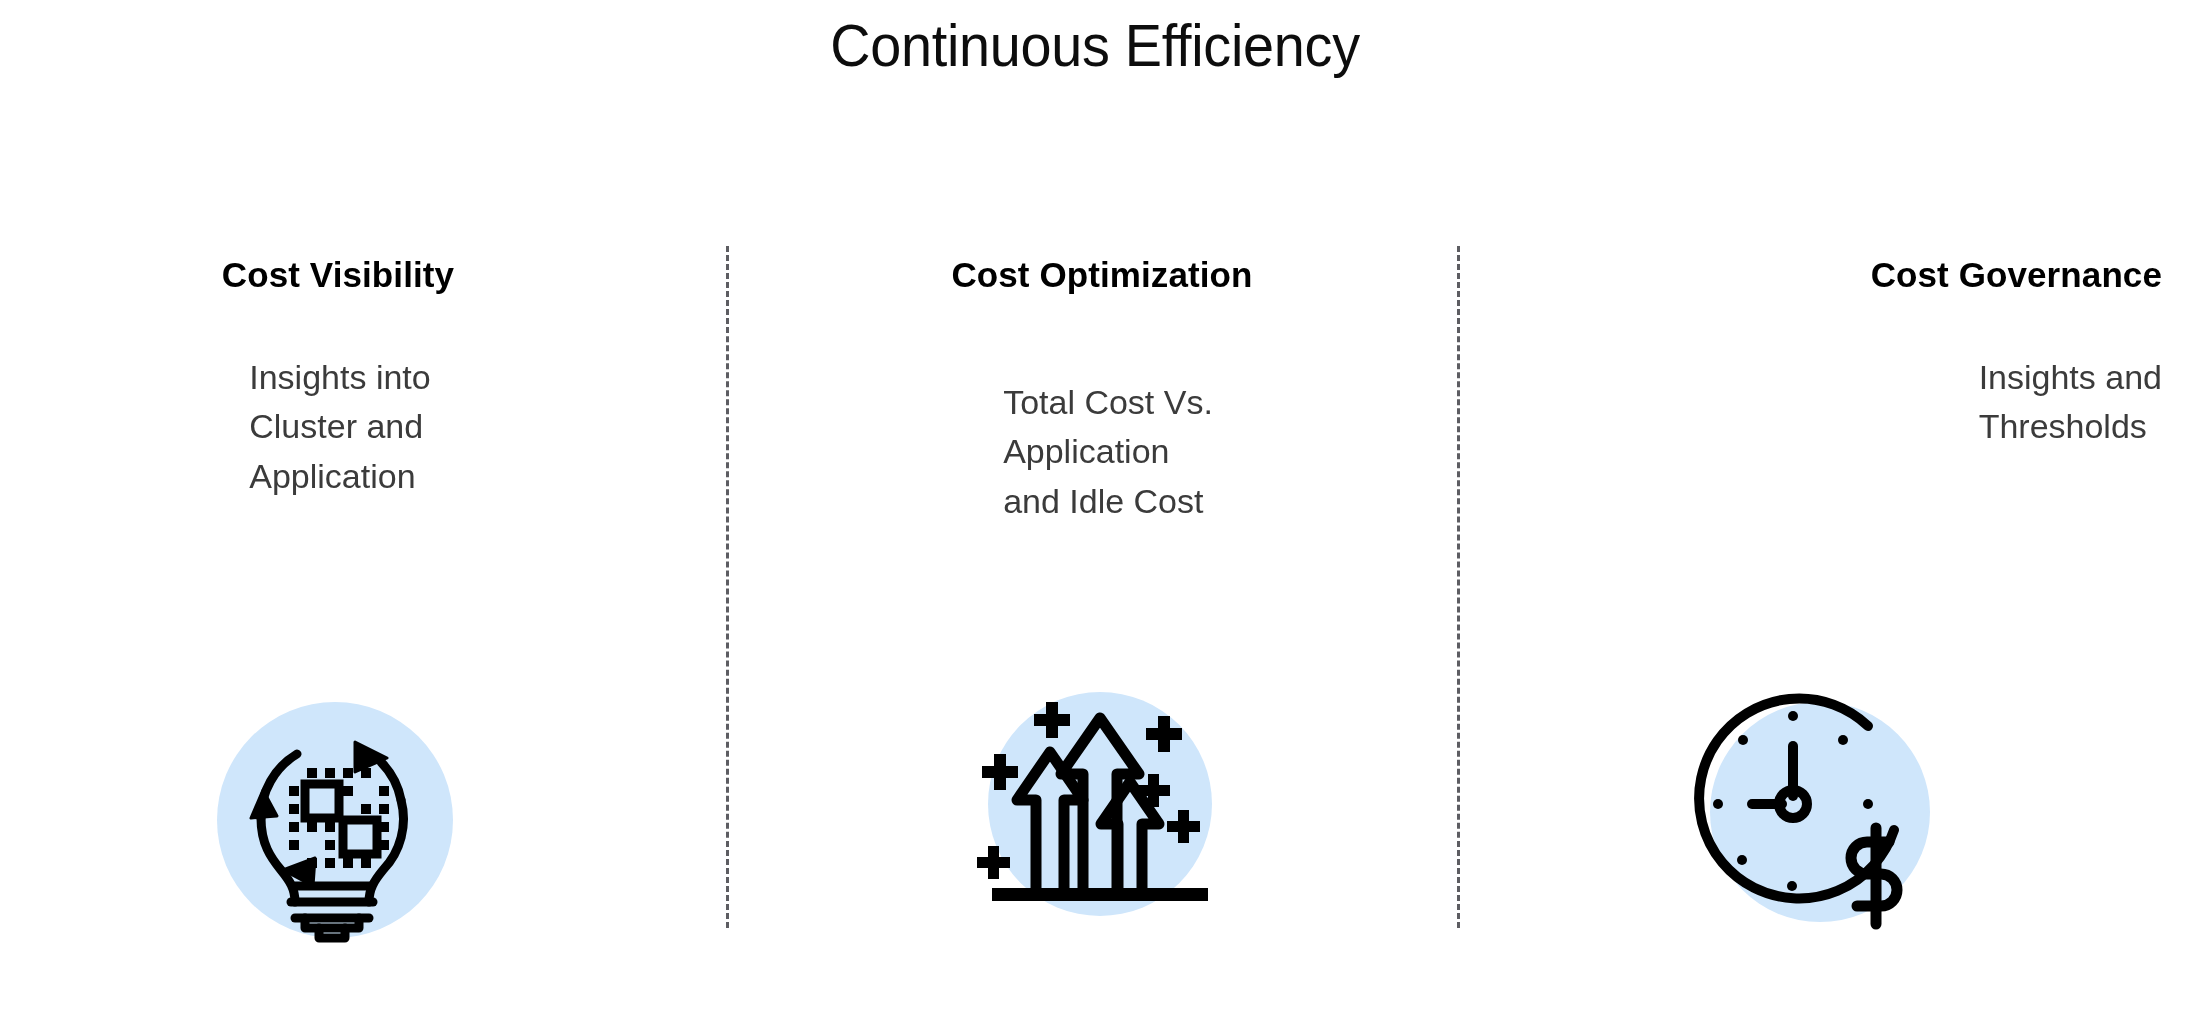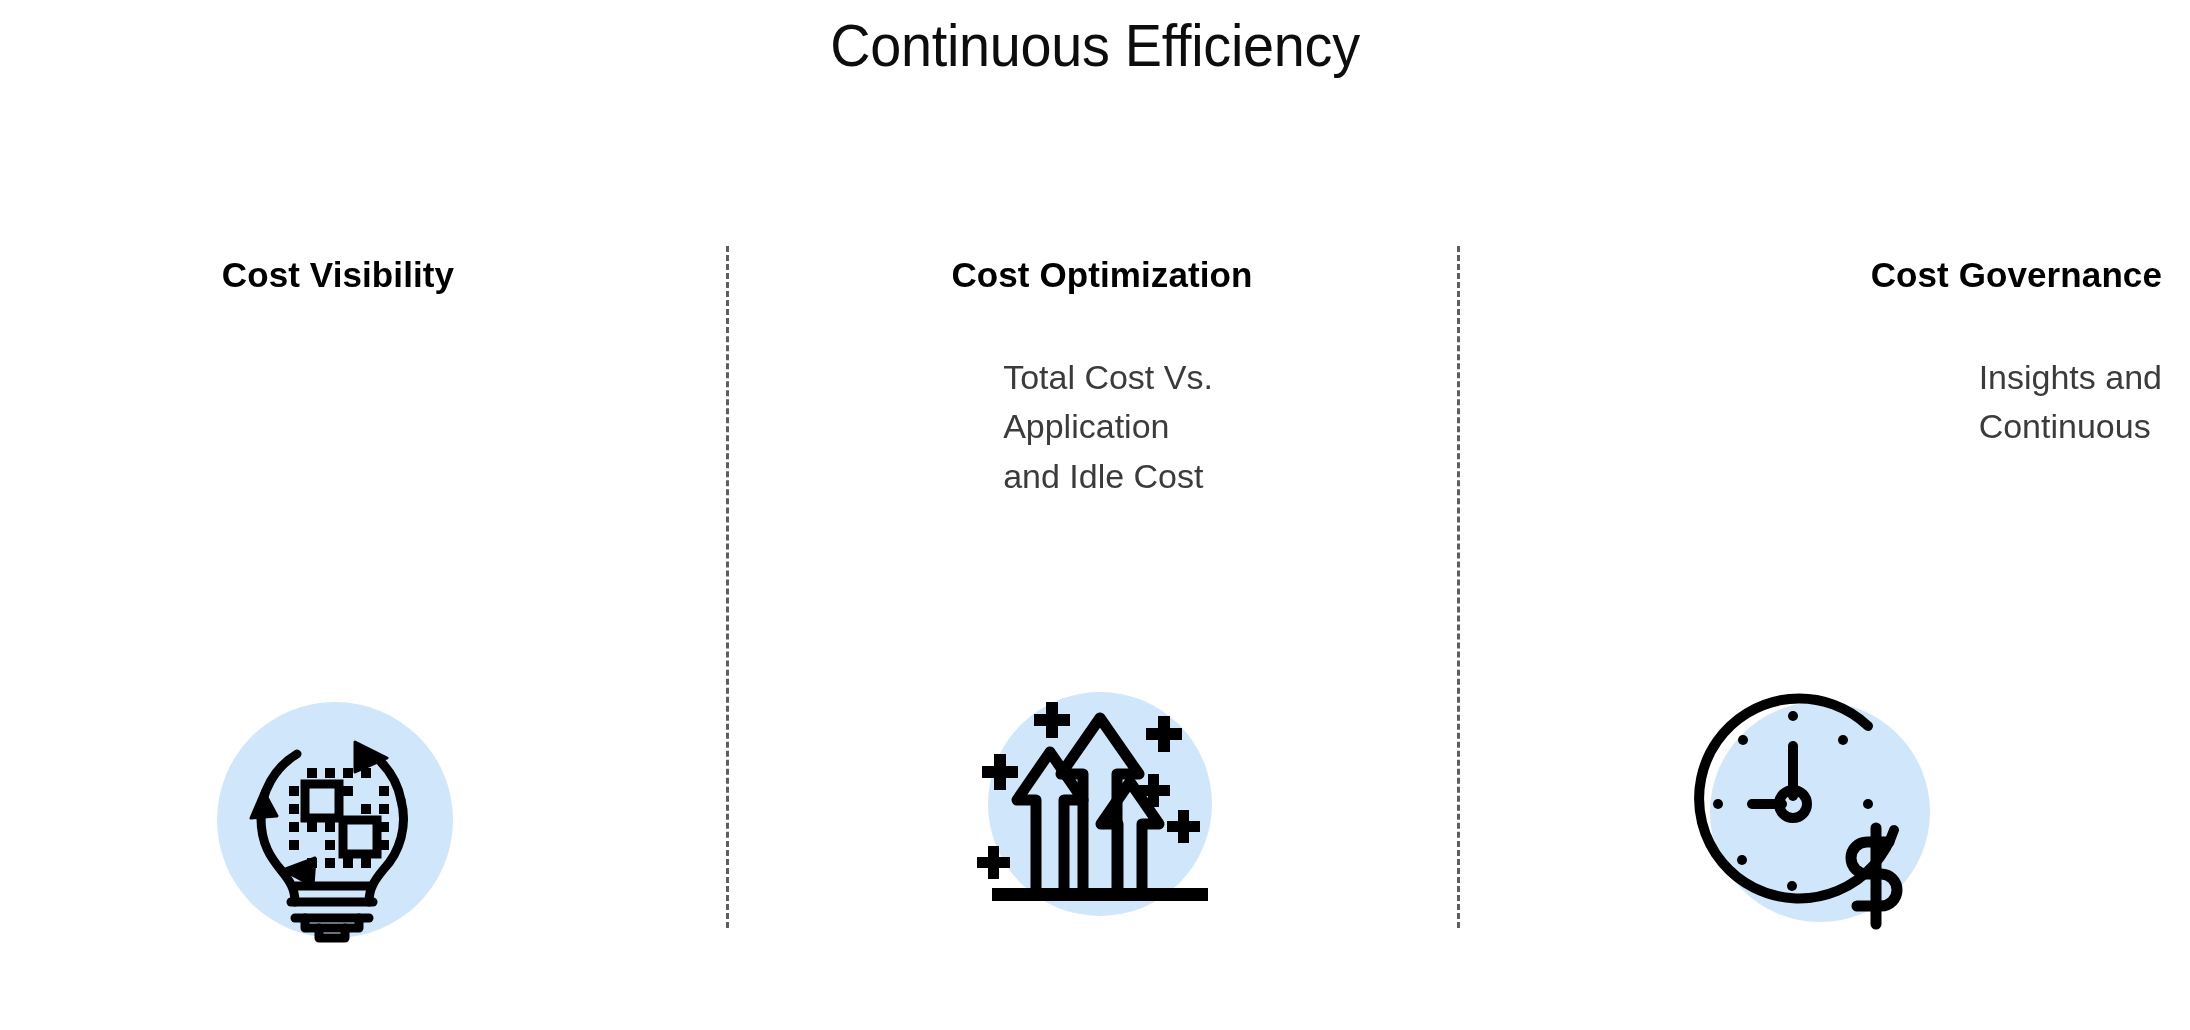--- a/index.html
+++ b/index.html
@@ -44,21 +44,21 @@
 
   .column {
     position: absolute;
     top: 256px;
     width: 700px;
     display: flex;
     flex-direction: column;
     align-items: center;
   }
   .col-0 { left: -12px; }
-  .col-1 { left: 752px; }
+  .col-1 { left: 752px; gap: 25px; }
   .col-2 { left: 1462px; align-items: flex-end; }
 
   .col-heading {
     font-size: 35px;
     font-weight: 700;
     color: #000000;
     letter-spacing: 0.1px;
     line-height: 1.1;
     text-align: center;
     margin: 0;
@@ -108,36 +108,41 @@
 
 <div class="slide-title">Continuous Efficiency</div>
 
 <div class="divider divider-1"></div>
 <div class="divider divider-2"></div>
 
 <div class="columns">
 
   <div class="column col-0">
     <div class="col-heading">Cost Visibility</div>
+    <div class="col-body">
+      <span class="line">Insights into</span>
+      <span class="line">Cluster and</span>
+      <span class="line">Application</span>
+    </div>
   </div>
 
   <div class="column col-1">
     <div class="col-heading">Cost Optimization</div>
     <div class="col-body">
       <span class="line">Total Cost Vs.</span>
       <span class="line">Application</span>
       <span class="line">and Idle Cost</span>
     </div>
   </div>
 
   <div class="column col-2">
     <div class="col-heading">Cost Governance</div>
     <div class="col-body">
       <span class="line">Insights and</span>
-      <span class="line">Continuous</span>
+      <span class="line">Thresholds</span>
     </div>
   </div>
 </div>
 
 <div class="icon-wrap icon-0">
   <svg viewBox="0 0 260 260" xmlns="http://www.w3.org/2000/svg">
     <circle cx="130" cy="130" r="118" fill="#cfe6fb"></circle>
     <g fill="none" stroke="#000000" stroke-width="9" stroke-linecap="round" stroke-linejoin="round">
 
       <path d="M56 128 A74 74 0 0 1 92 64"></path>

